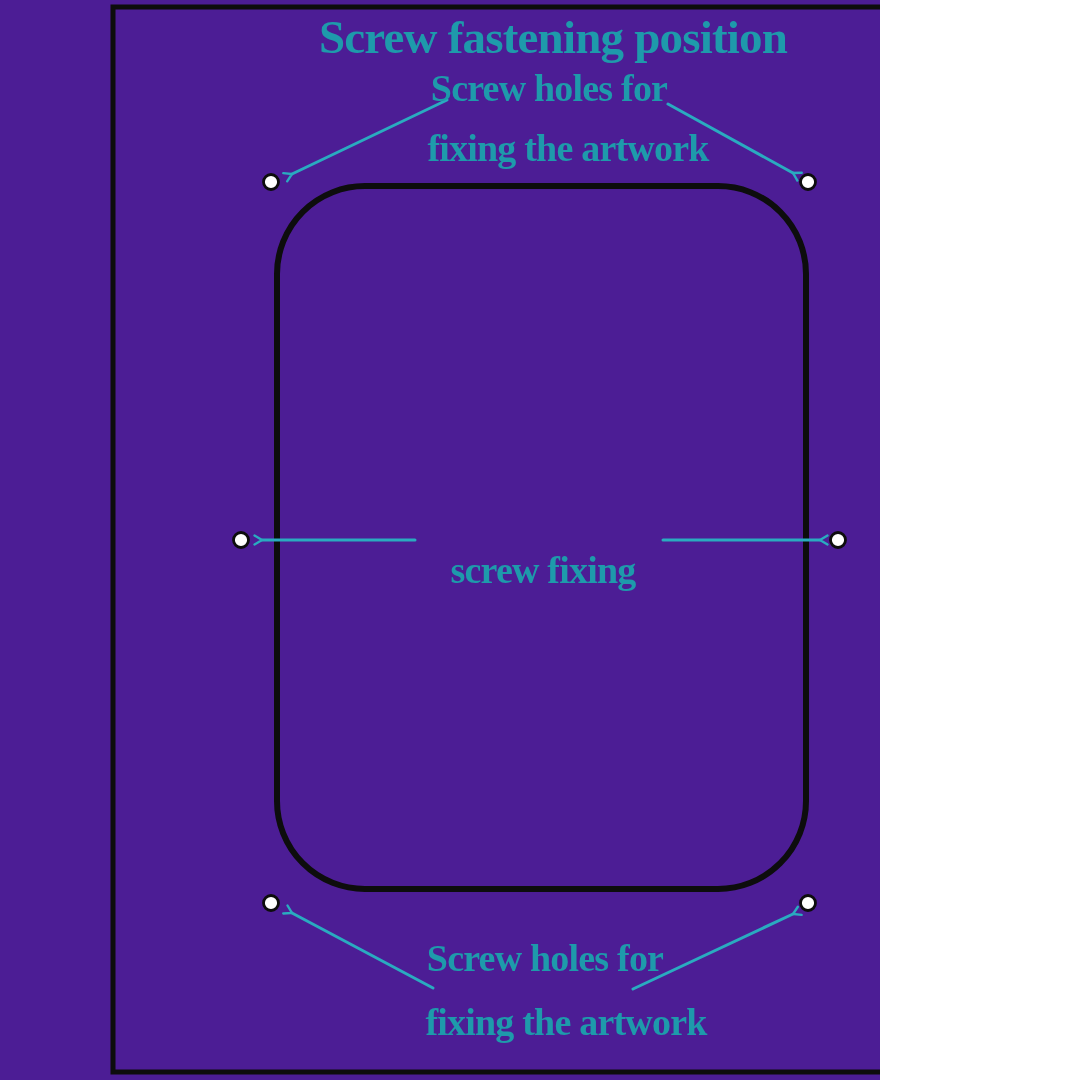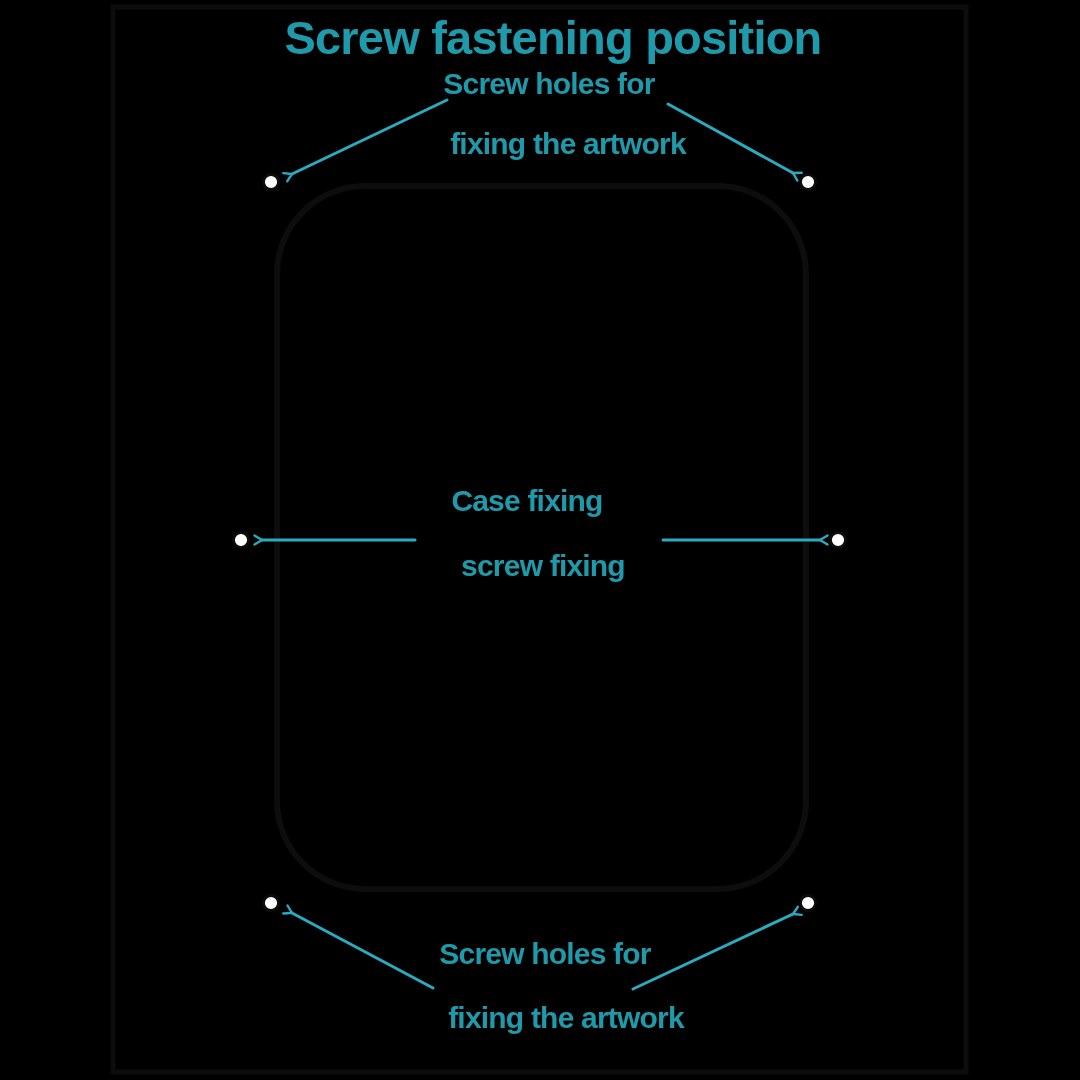--- a/index.html
+++ b/index.html
@@ -3,42 +3,42 @@
 <meta charset="utf-8">
 <style>
   :root{
     --teal-text:#1e9aab;
     --teal-arrow:#2aabc0;
     --line-black:#0d0d0d;
   }
   html,body{margin:0;padding:0;background:#ffffff;}
   .canvas{
     position:relative;
-    width:1080px;height:1080px;
-    background:#000000;
-    font-family:Liberation Sans, sans-serif;
+    width:880px;height:1080px;
+    background:#4c1d95;
+    font-family:Liberation Serif, serif;
     overflow:hidden;
   }
   .diagram-svg{position:absolute;left:0;top:0;}
   .frame{fill:none;stroke:var(--line-black);stroke-width:5px;}
   .panel{fill:none;stroke:var(--line-black);stroke-width:6px;}
   .hole{fill:#ffffff;stroke:var(--line-black);stroke-width:2.8px;}
   .arrow{fill:none;stroke:var(--teal-arrow);stroke-width:3px;stroke-linecap:round;}
   .arrowhead-path{fill:none;stroke:var(--teal-arrow);stroke-width:2.4px;stroke-linecap:round;}
   .lbl{
     position:absolute;
     color:var(--teal-text);
     font-weight:bold;
     white-space:nowrap;
     transform:translateX(-50%);
     letter-spacing:-0.8px;
     line-height:1;
   }
   .lbl-title{font-size:47px;}
-  .lbl-sub{font-size:30px;}
+  .lbl-sub{font-size:38px;}
 </style>
 </head>
 <body>
 
 <div class="canvas">
 
   <svg class="diagram-svg" width="1080" height="1080" viewBox="0 0 1080 1080">
     <defs>
       <marker id="chevron" viewBox="0 0 14 14" refX="3.5" refY="7" markerWidth="14" markerHeight="14" orient="auto" markerUnits="userSpaceOnUse">
         <path class="arrowhead-path" d="M11 2.5 L3.5 7 L11 11.5"></path>
@@ -62,19 +62,18 @@
     <line class="arrow" x1="663" y1="540" x2="820" y2="540" marker-end="url(#chevron)"></line>
     <line class="arrow" x1="433" y1="988" x2="292" y2="913" marker-end="url(#chevron)"></line>
     <line class="arrow" x1="633" y1="989" x2="793" y2="914" marker-end="url(#chevron)"></line>
   </svg>
 
   <div class="lbl lbl-title" style="left:553px;top:14px;">Screw fastening position</div>
 
   <div class="lbl lbl-sub" style="left:549px;top:69px;">Screw holes for</div>
   <div class="lbl lbl-sub" style="left:568px;top:129px;">fixing the artwork</div>
 
-  <div class="lbl lbl-sub" style="left:527px;top:486px;">Case fixing</div>
   <div class="lbl lbl-sub" style="left:543px;top:551px;">screw fixing</div>
 
   <div class="lbl lbl-sub" style="left:545px;top:939px;">Screw holes for</div>
   <div class="lbl lbl-sub" style="left:566px;top:1003px;">fixing the artwork</div>
 
 </div>
 
 </body></html>

